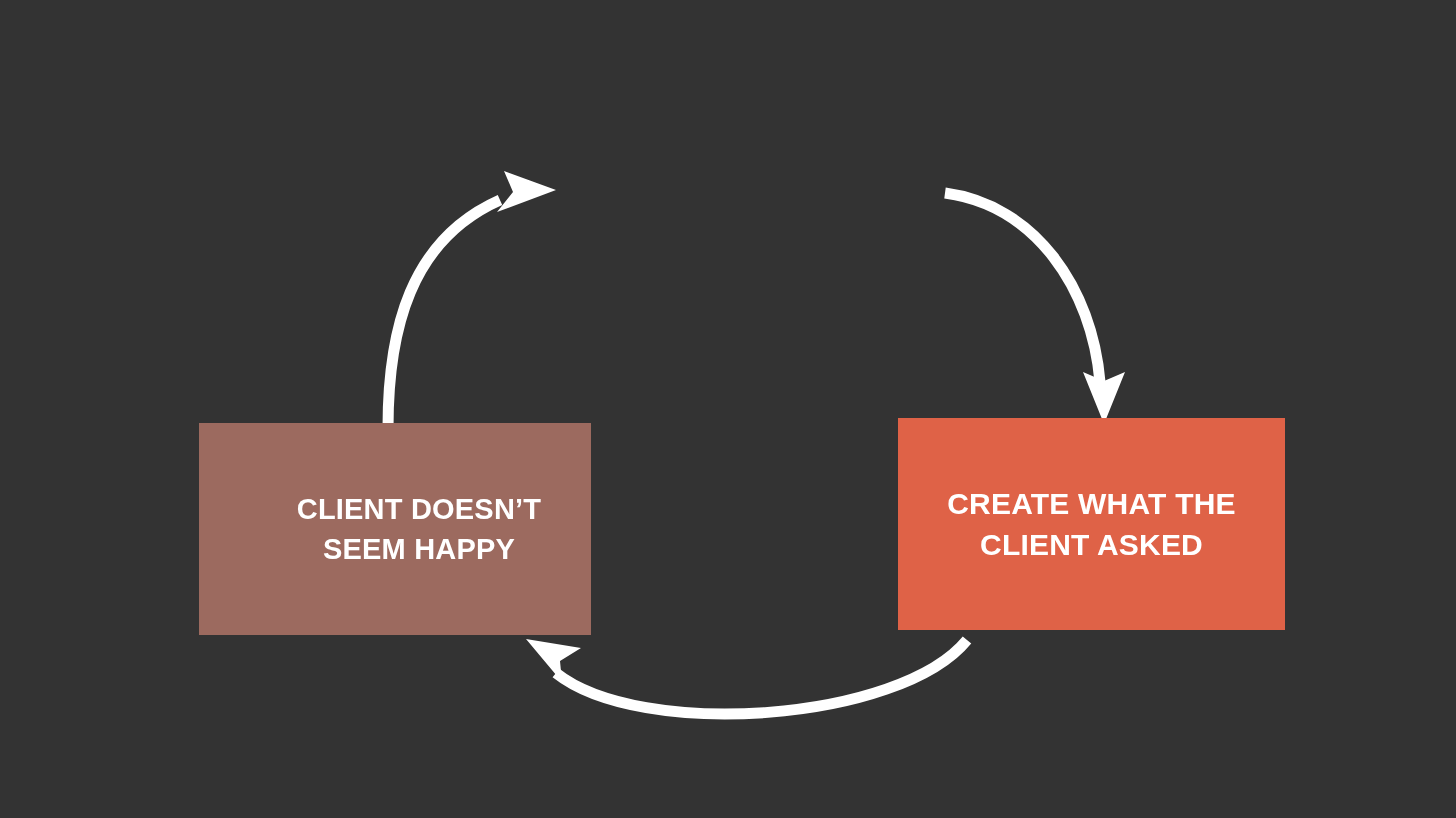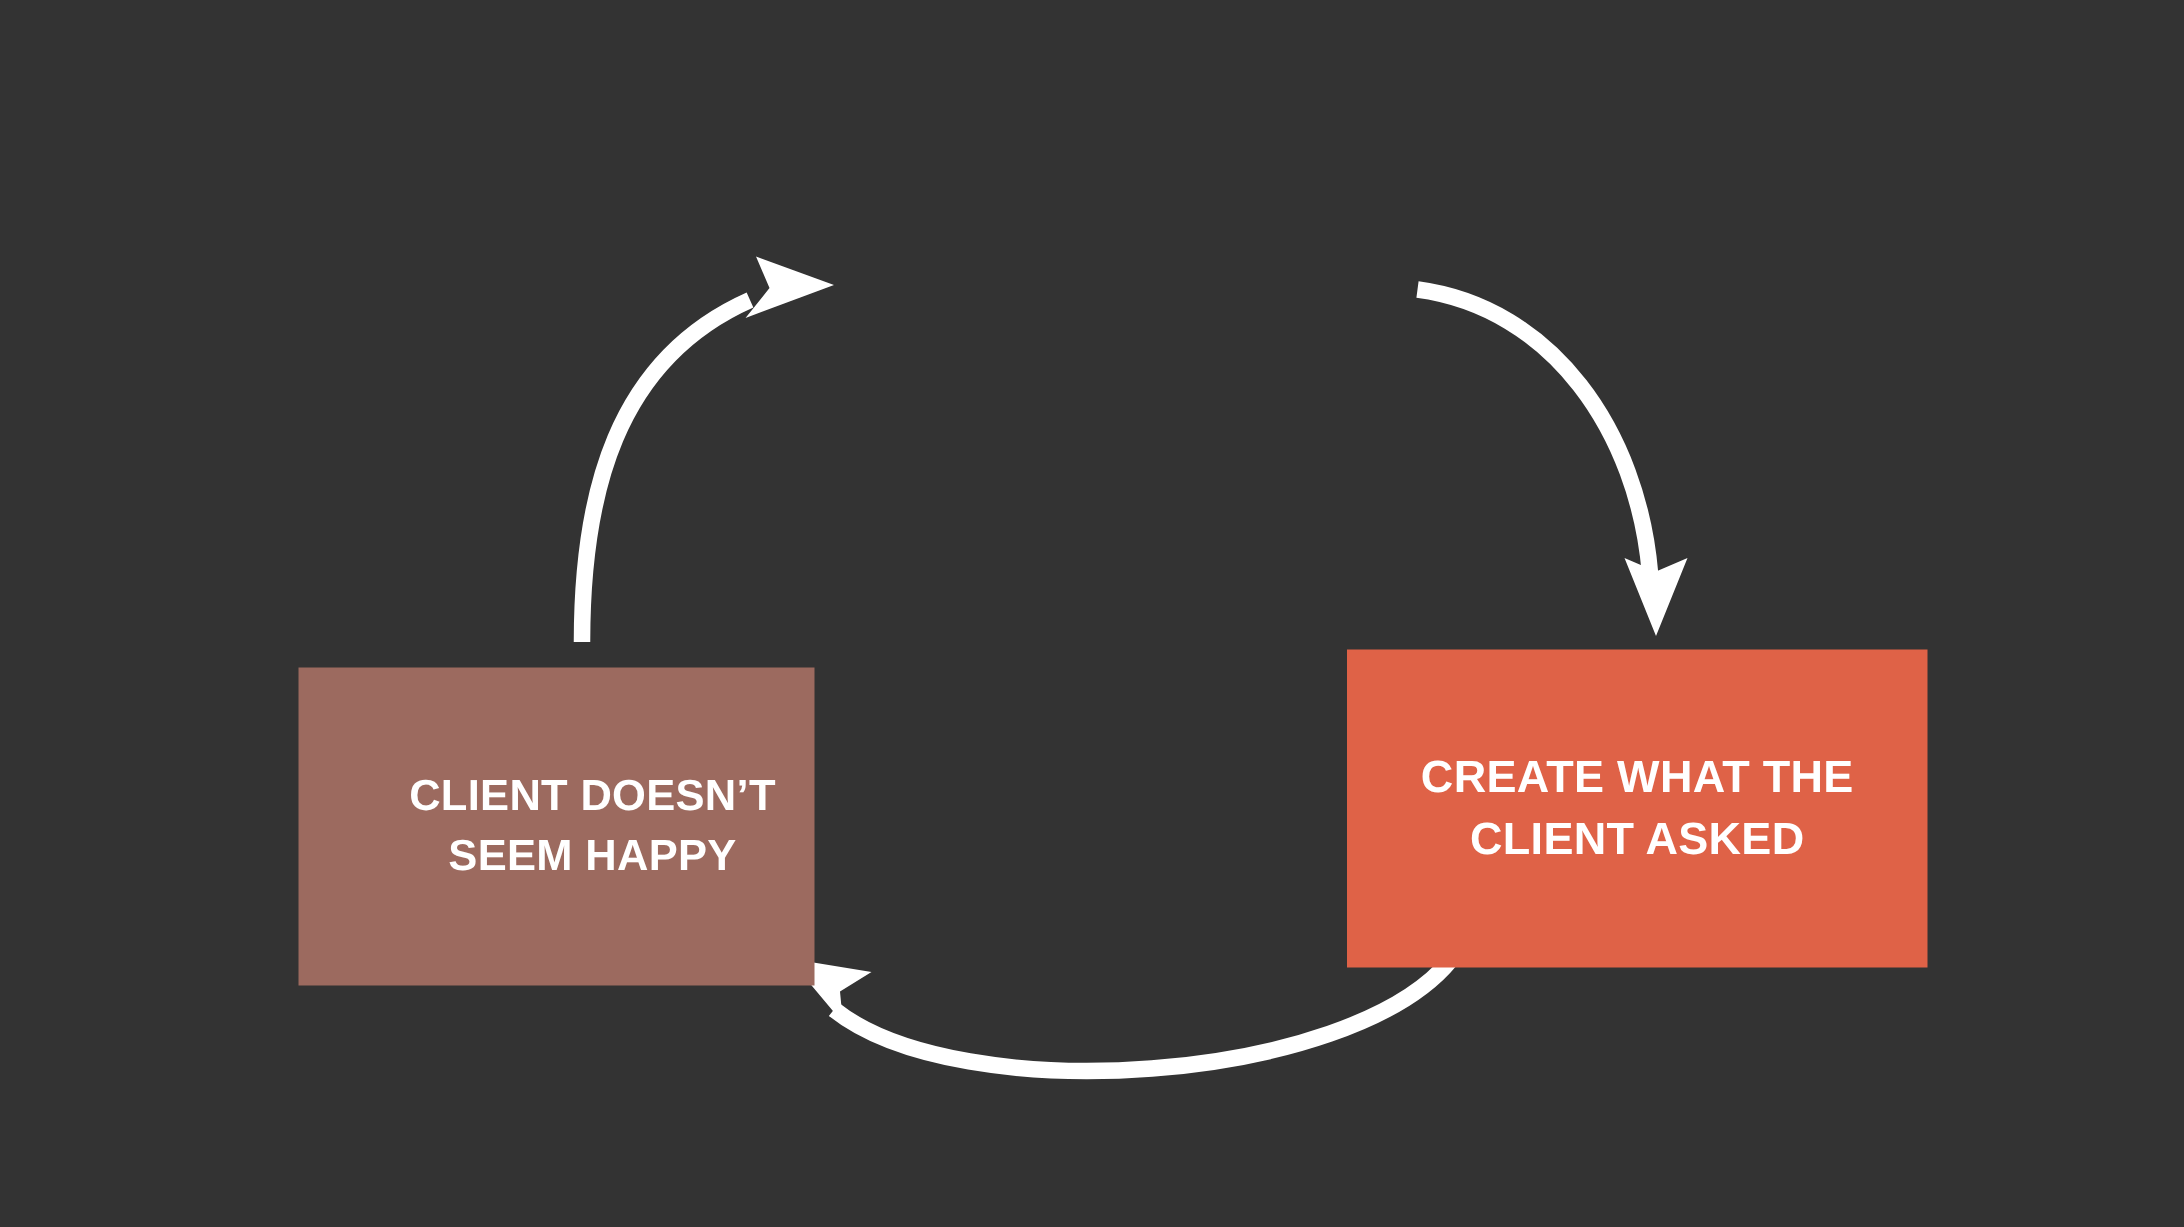--- a/index.html
+++ b/index.html
@@ -43,29 +43,29 @@
   }
   #node-ask {
     left: 557px;
     top: 105px;
     width: 387px;
     height: 211px;
     background: #4ad6a4;
   }
   #node-create {
     left: 898px;
-    top: 433px;
+    top: 418px;
     width: 387px;
     height: 212px;
     background: #df6247;
   }
   #node-unhappy {
     left: 199px;
-    top: 445px;
-    width: 344px;
+    top: 423px;
+    width: 392px;
     height: 212px;
     background: #9c6a5f;
     padding-left: 48px;
   }
   #node-ask .node-label { font-size: 29px; }
   #node-create .node-label { font-size: 30px; }
   #node-unhappy .node-label { font-size: 29px; }
 </style>
 </head>
 <body>

